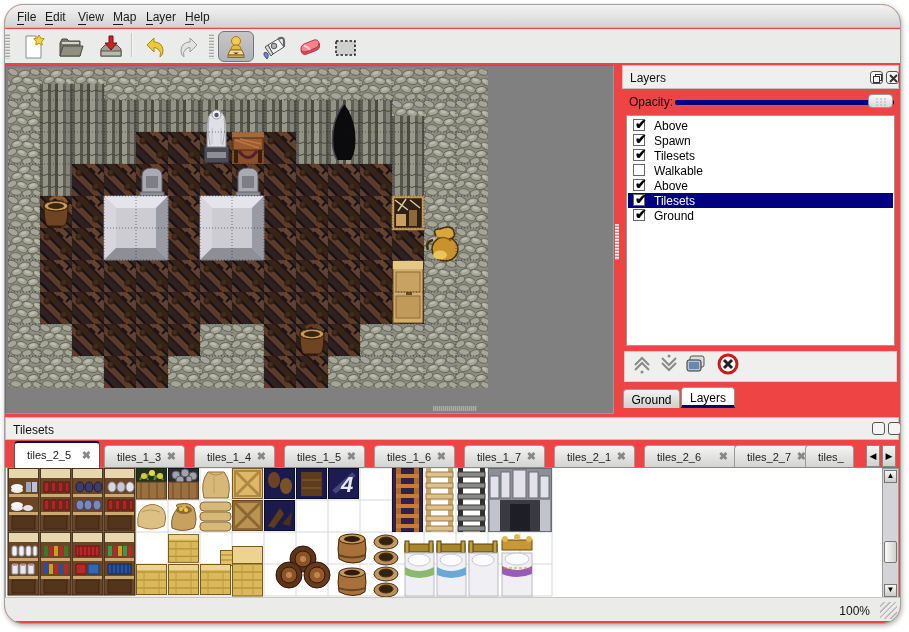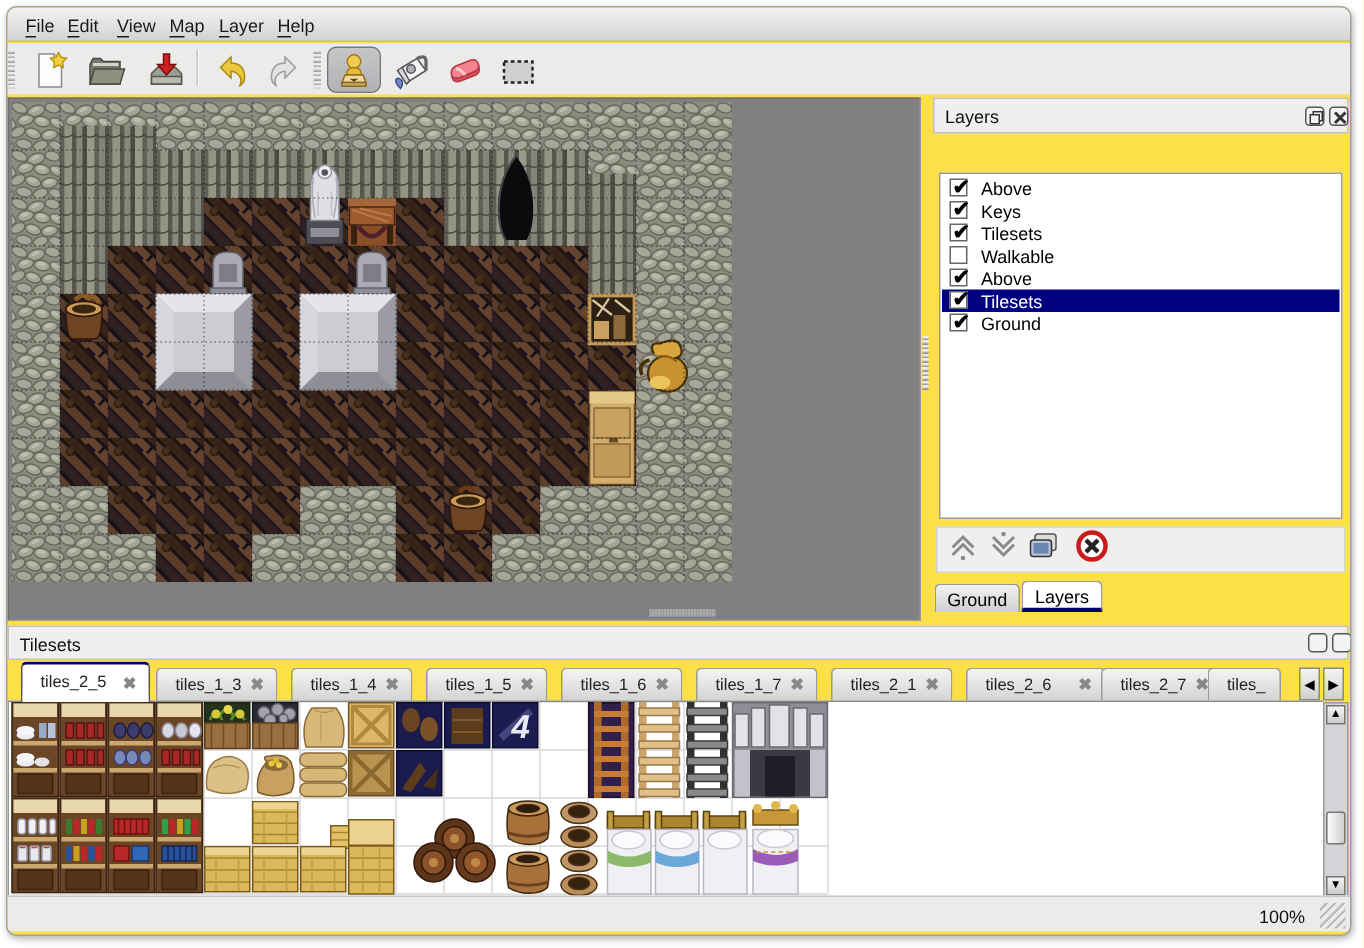--- a/index.html
+++ b/index.html
@@ -1,18 +1,18 @@
 <!DOCTYPE html>
 <html><head>
 <meta charset="utf-8">
 <style>
 * { margin:0; padding:0; box-sizing:border-box; }
 html,body { width:909px; height:632px; background:#fff; font-family:"Liberation Sans", sans-serif; overflow:hidden; }
-#win { position:absolute; left:4px; top:4px; width:897px; height:620px; background:#fde047;
-  border:1px solid #a2a2a2; border-radius:7px; box-shadow:1px 2px 5px rgba(0,0,0,0.30); overflow:hidden; }
+#win { position:absolute; left:4px; top:4px; width:897px; height:620px; background:#ef4444;
+  border:1px solid #a2a2a2; border-radius:19px; box-shadow:1px 2px 5px rgba(0,0,0,0.30); overflow:hidden; }
 
 #menubar { position:absolute; left:0; top:0; width:100%; height:23px;
   background:linear-gradient(#f2f2f2,#e2e2e2 55%,#d2d2d2); border-bottom:1px solid #bdbdbd; }
 #menubar span { position:absolute; top:5px; font-size:12px; color:#1a1a1a; }
 #menubar u { text-decoration:none; border-bottom:1px solid #1a1a1a; }
 
 #toolbar { position:absolute; left:0; top:24px; width:100%; height:34px; background:#ebebe9; }
 .grip { position:absolute; width:5px; background:repeating-linear-gradient(#ebebe9 0,#ebebe9 1px,#b9b9b7 2px,#9a9a98 3px); }
 .tbtn { position:absolute; top:4px; width:28px; height:28px; }
 .sep { position:absolute; top:4px; width:2px; height:24px; border-left:1px solid #c6c6c4; border-right:1px solid #f6f6f4; }
@@ -352,33 +352,50 @@
           <rect x="2.5" y="4.5" width="6" height="6" fill="#f4f4f2" stroke="#333"></rect>
         </svg>
       </div>
     <div class="wbtn" style="left:263px">
         <svg width="13" height="13">
           <path d="M3 3 L10 10 M10 3 L3 10" stroke="#333" stroke-width="2"></path>
         </svg>
       </div>
   </div>
 
+  <div id="opacity">
+      <label>Opacity:</label>
+      <div id="otrack"></div>
+      <div id="ohandle"><svg width="25" height="14">
+          <g fill="#aaa">
+            <circle cx="8" cy="4" r="0.8"></circle>
+            <circle cx="12" cy="4" r="0.8"></circle>
+            <circle cx="16" cy="4" r="0.8"></circle>
+            <circle cx="8" cy="7" r="0.8"></circle>
+            <circle cx="12" cy="7" r="0.8"></circle>
+            <circle cx="16" cy="7" r="0.8"></circle>
+            <circle cx="8" cy="10" r="0.8"></circle>
+            <circle cx="12" cy="10" r="0.8"></circle>
+            <circle cx="16" cy="10" r="0.8"></circle>
+          </g>
+        </svg></div>
+    </div>
 
   <div id="llist">
     <div class="lrow" style="top:2px">
         <span class="cb">
           <span class="chk">✔</span>
         </span>
         <span class="tx">Above</span>
       </div>
     <div class="lrow" style="top:17px">
         <span class="cb">
           <span class="chk">✔</span>
         </span>
-        <span class="tx">Keys</span>
+        <span class="tx">Spawn</span>
       </div>
     <div class="lrow" style="top:32px">
         <span class="cb">
           <span class="chk">✔</span>
         </span>
         <span class="tx">Tilesets</span>
       </div>
     <div class="lrow" style="top:47px">
         <span class="cb"></span>
         <span class="tx">Walkable</span>

